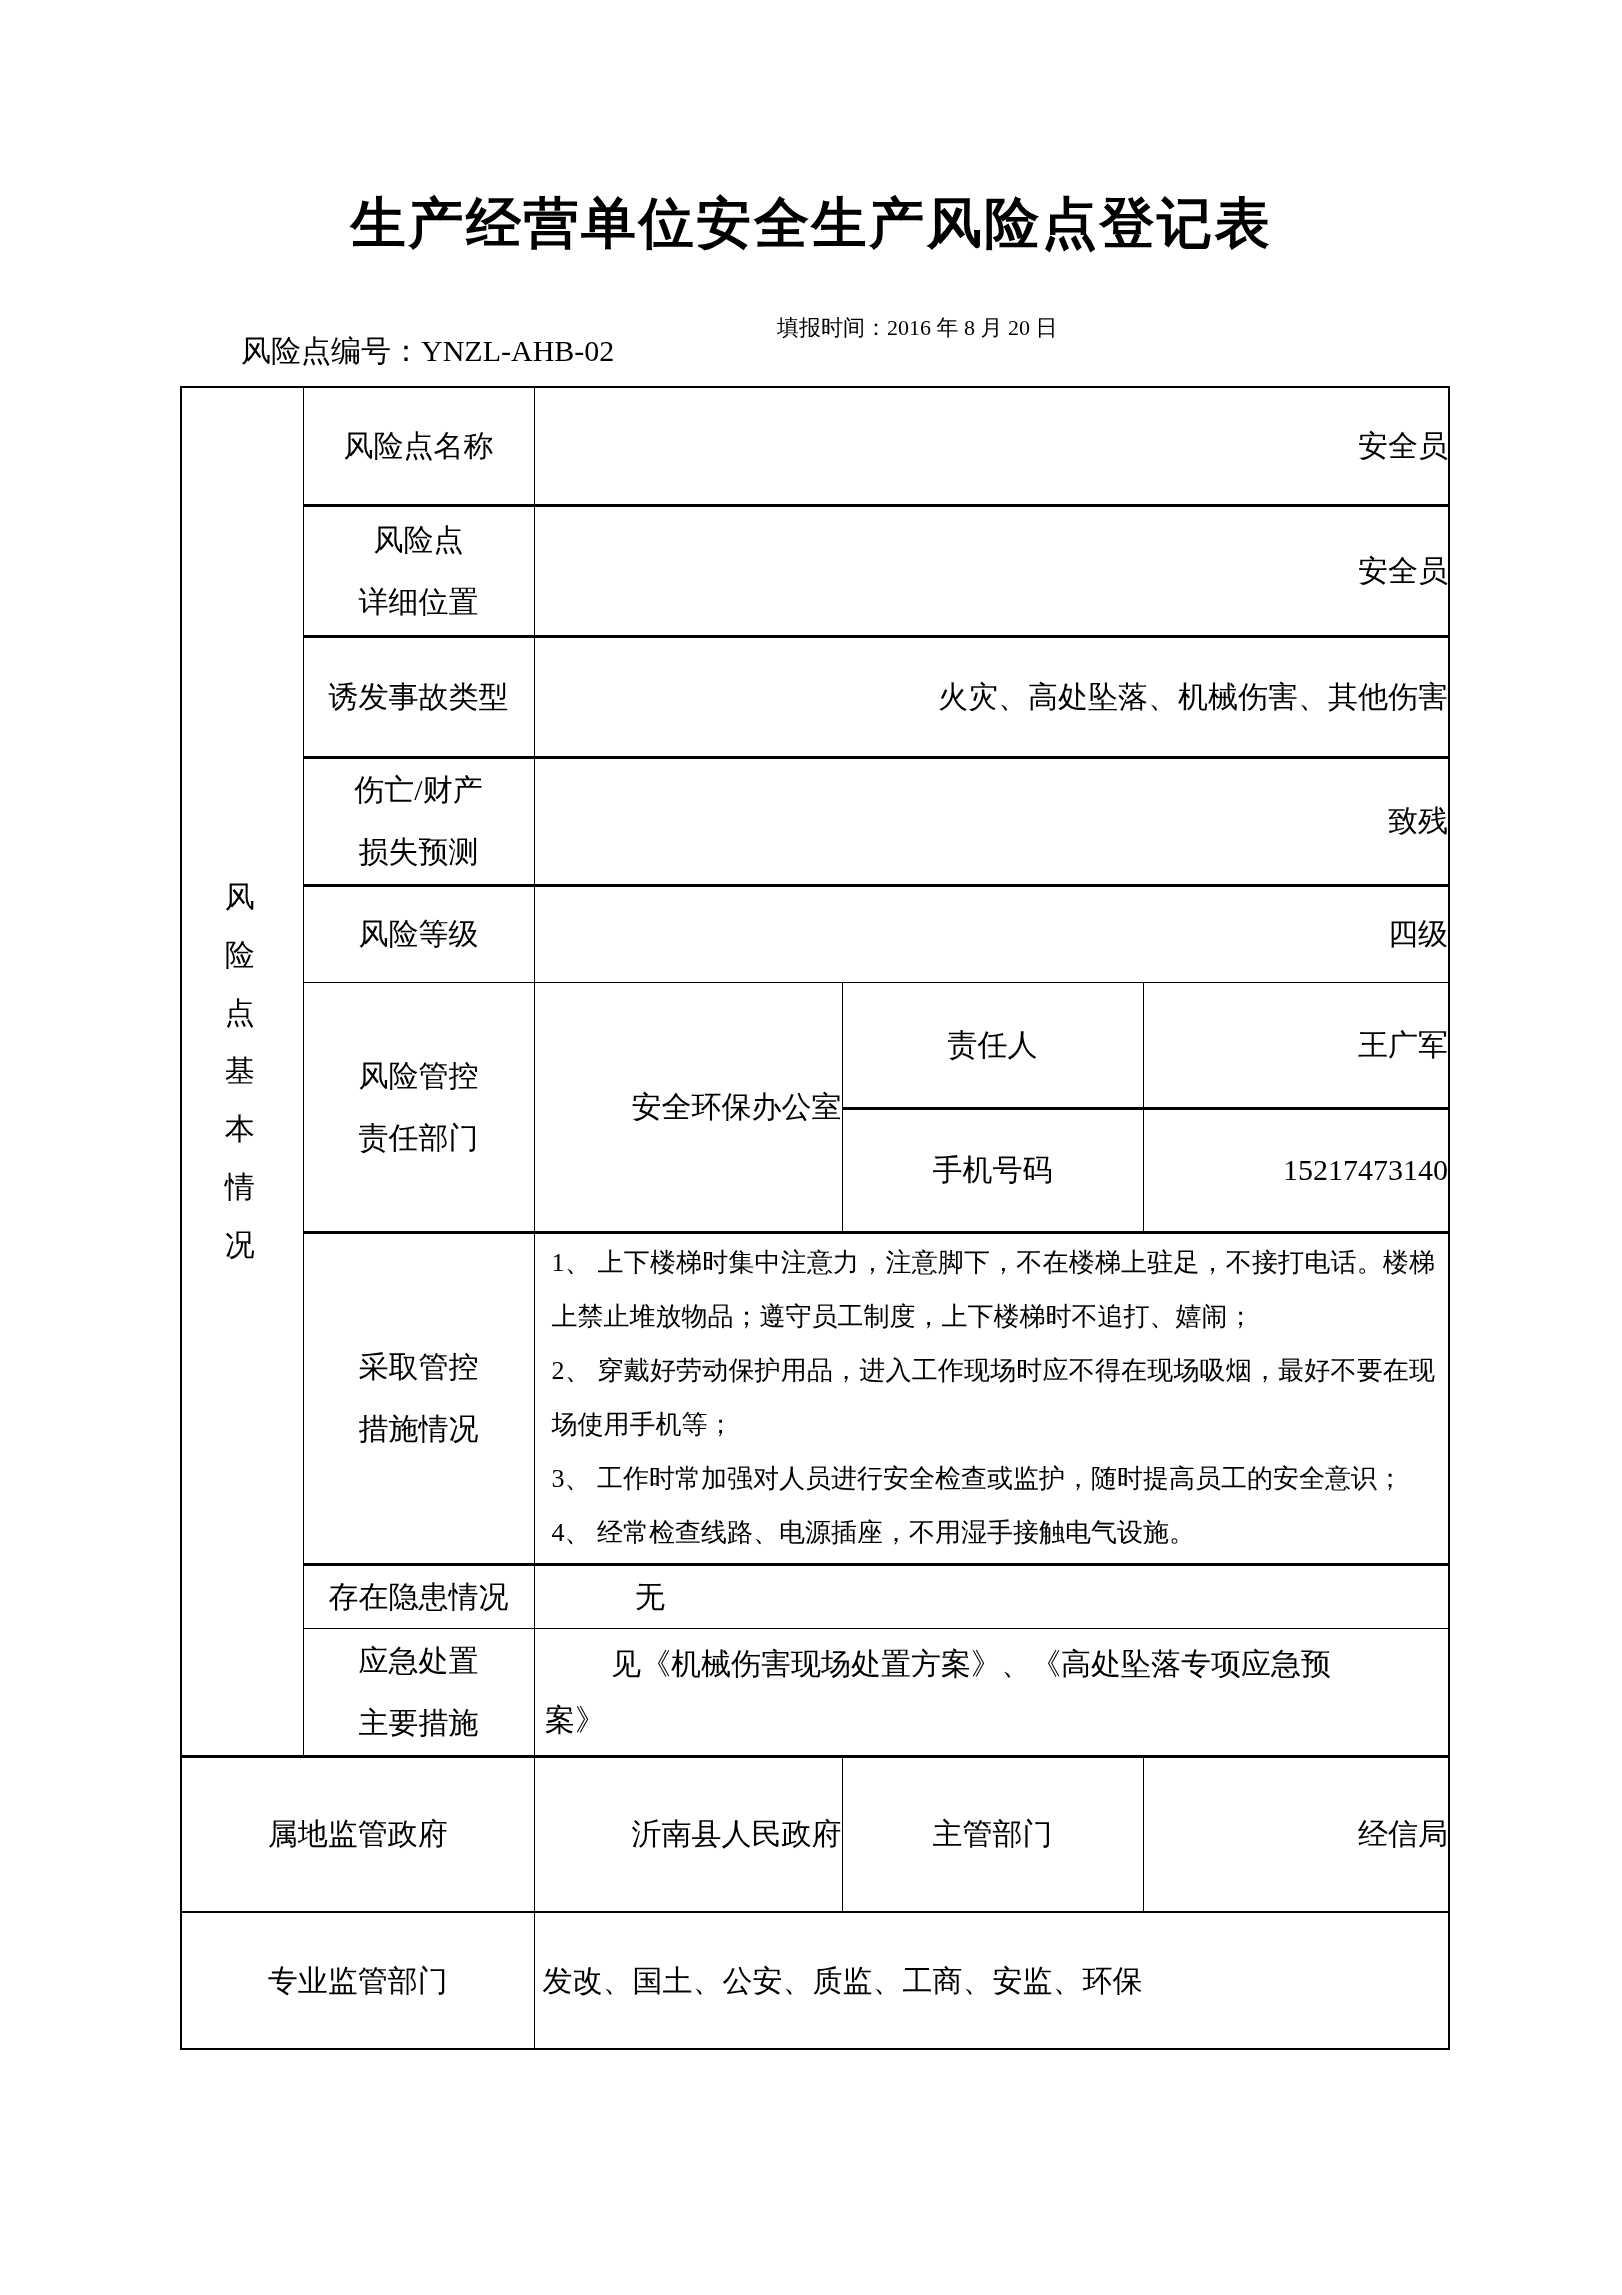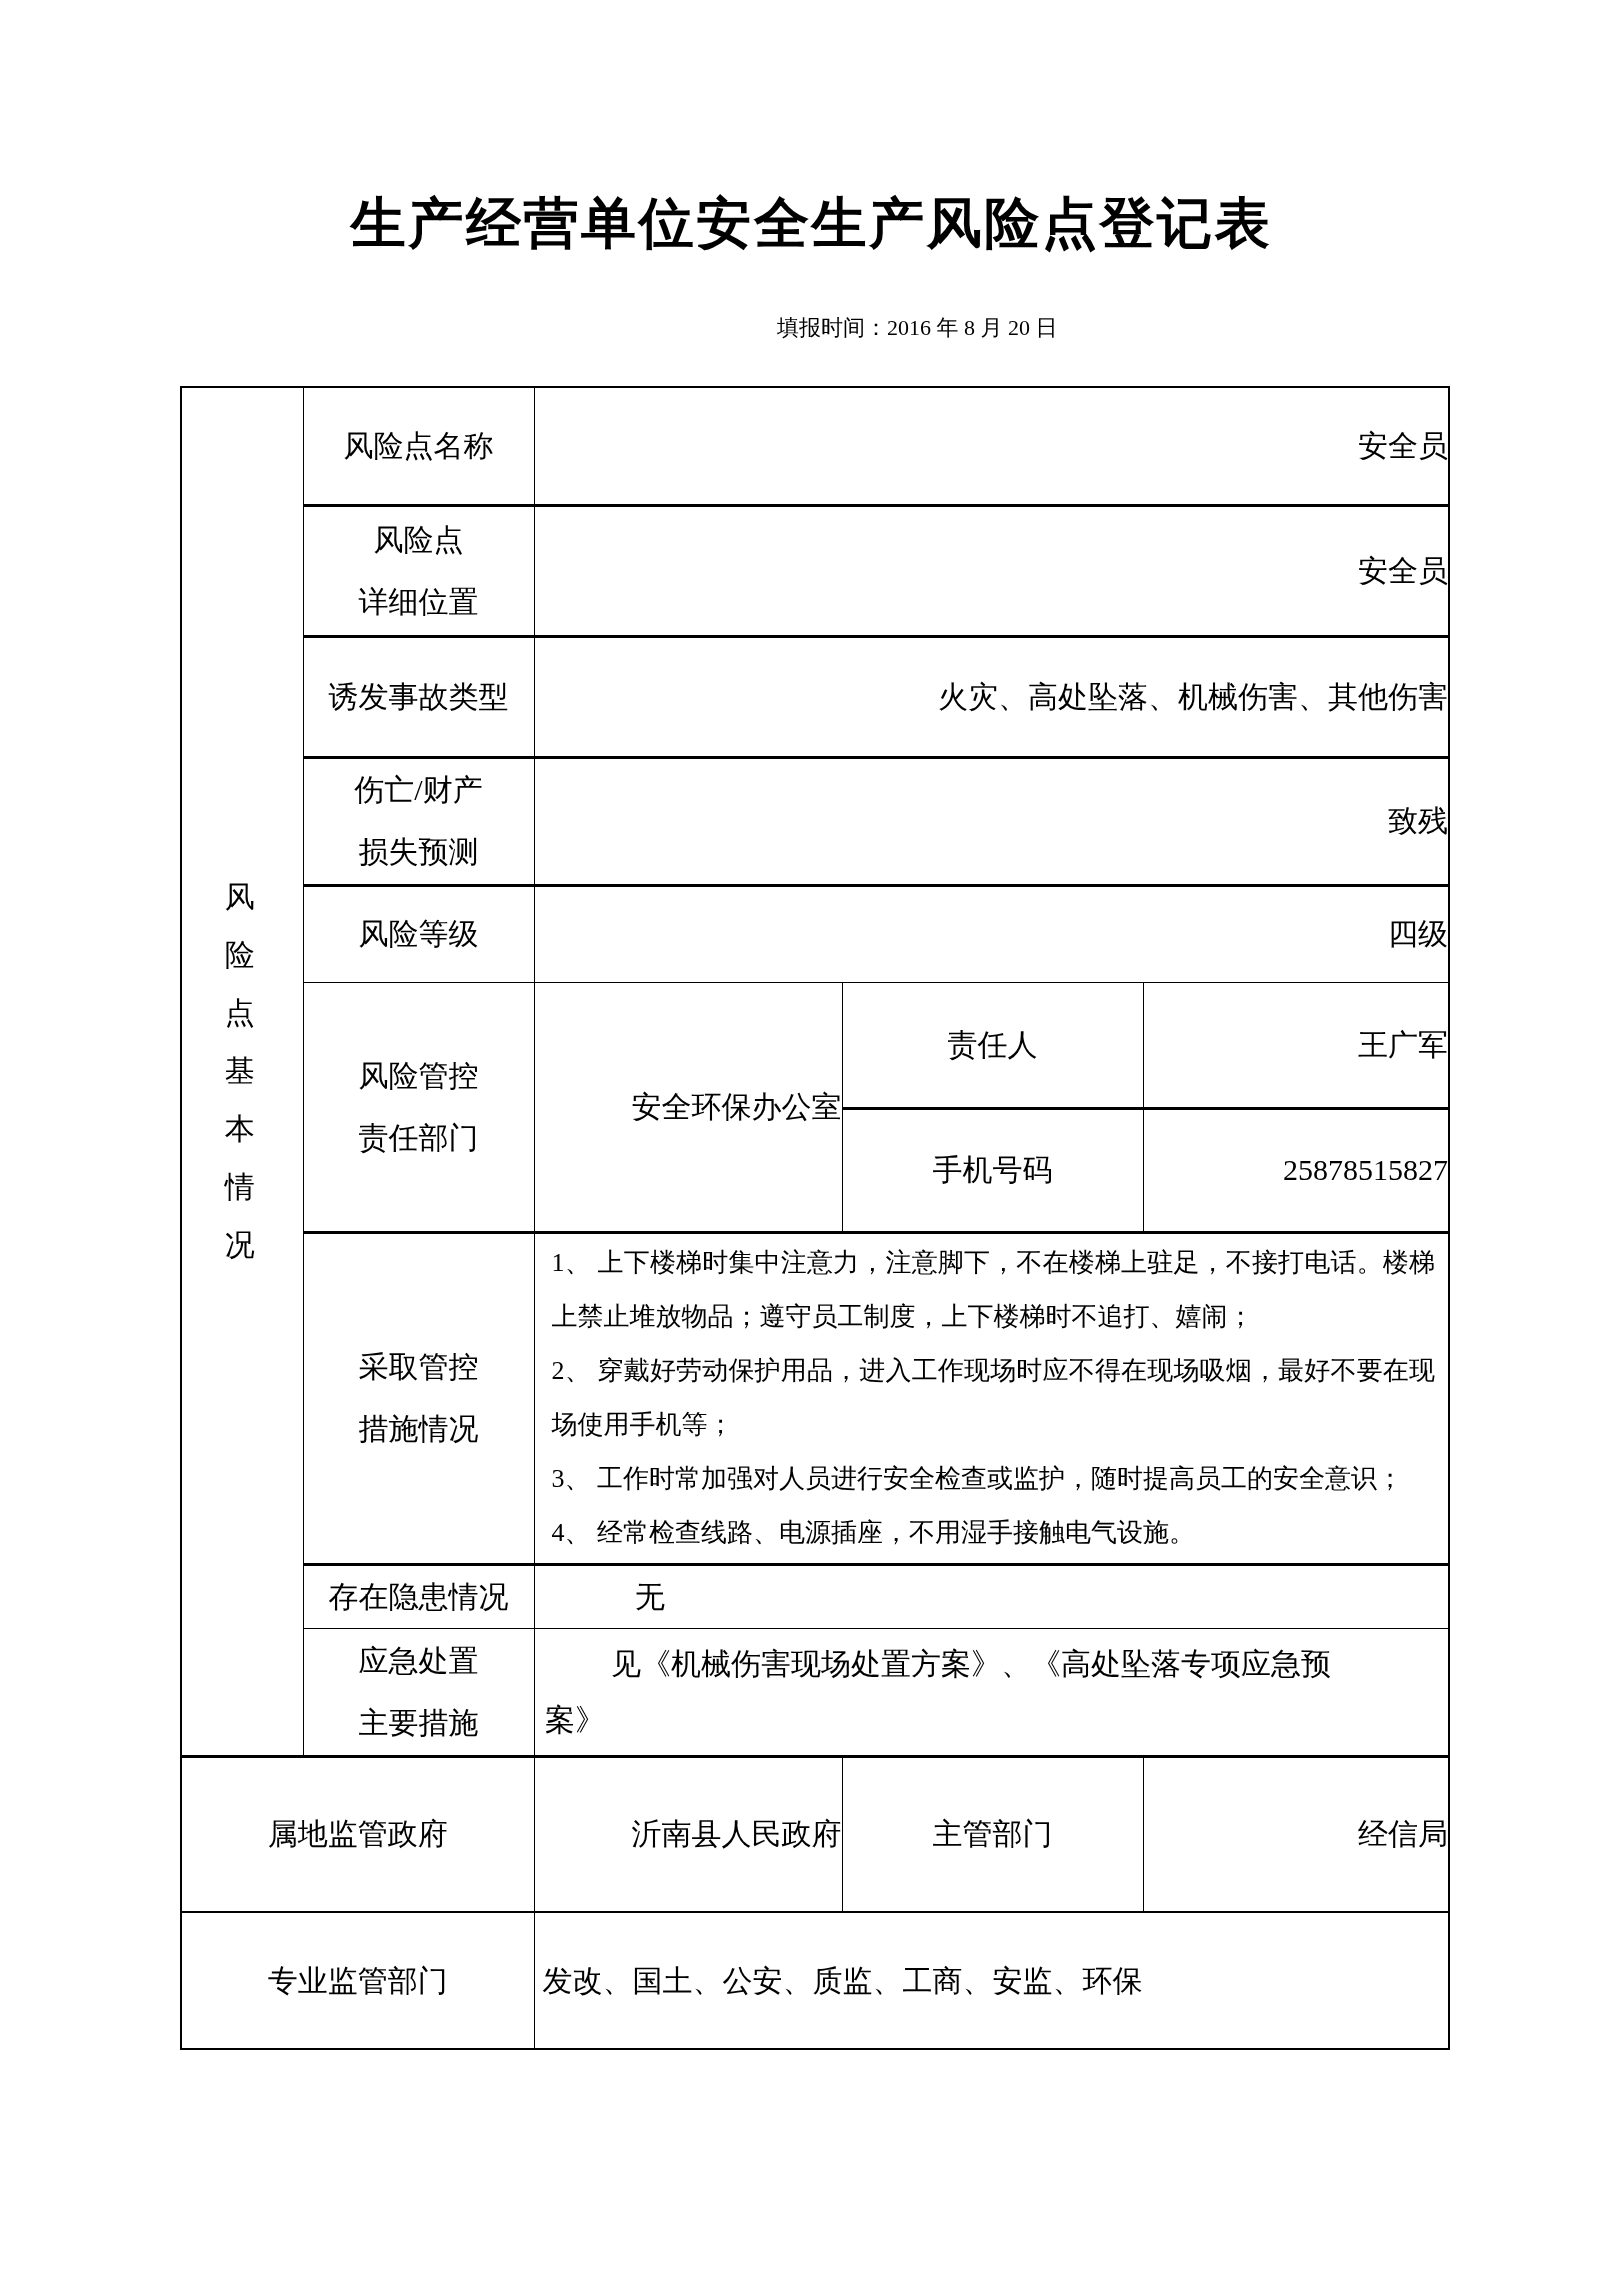--- a/index.html
+++ b/index.html
@@ -83,20 +83,21 @@
     text-align: left;
   }
 </style>
 </head>
 <body>
 
 <div class="page">
 
   <div class="doc-title">生产经营单位安全生产风险点登记表</div>
 
+  <div class="meta-left"><span>风险点编号：</span><span>YNZL-AHB-02</span></div>
 
   <div class="meta-right"><span>填报时间：</span><span>2016 年 8 月 20 日</span></div>
 
   <table class="form">
     <colgroup>
       <col style="width:122px">
       <col style="width:231px">
       <col style="width:308px">
       <col style="width:301px">
       <col style="width:306px">
@@ -136,21 +137,21 @@
     <tr class="bb5" style="height:126px">
       <td class="lbl" rowspan="2">风险管控
 责任部门</td>
       <td class="val" rowspan="2">安全环保办公室</td>
       <td class="lbl">责任人</td>
       <td class="val-left">王广军</td>
     </tr>
 
     <tr class="bb5" style="height:124px">
       <td class="lbl">手机号码</td>
-      <td class="val-left">25878515827</td>
+      <td class="val-left">15217473140</td>
     </tr>
 
     <tr class="bb5" style="height:329px">
       <td class="lbl">采取管控
 措施情况</td>
       <td class="measures-cell" colspan="3">
         <div class="measure-item">1、 上下楼梯时集中注意力，注意脚下，不在楼梯上驻足，不接打电话。楼梯上禁止堆放物品；遵守员工制度，上下楼梯时不追打、嬉闹；</div>
         <div class="measure-item">2、 穿戴好劳动保护用品，进入工作现场时应不得在现场吸烟，最好不要在现场使用手机等；</div>
         <div class="measure-item">3、 工作时常加强对人员进行安全检查或监护，随时提高员工的安全意识；</div>
         <div class="measure-item">4、 经常检查线路、电源插座，不用湿手接触电气设施。</div>

